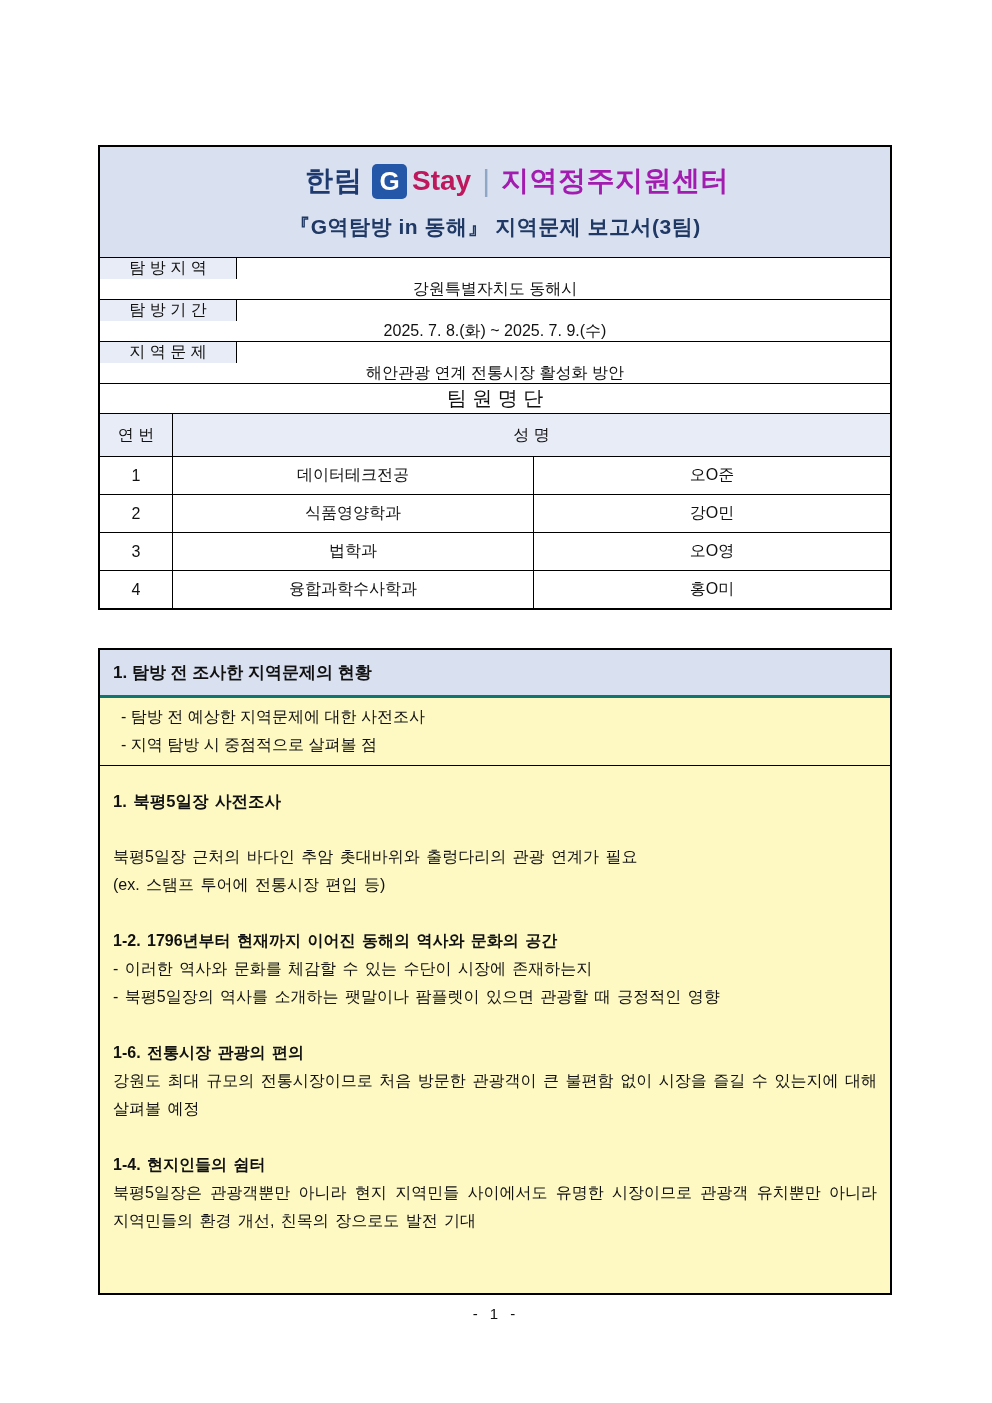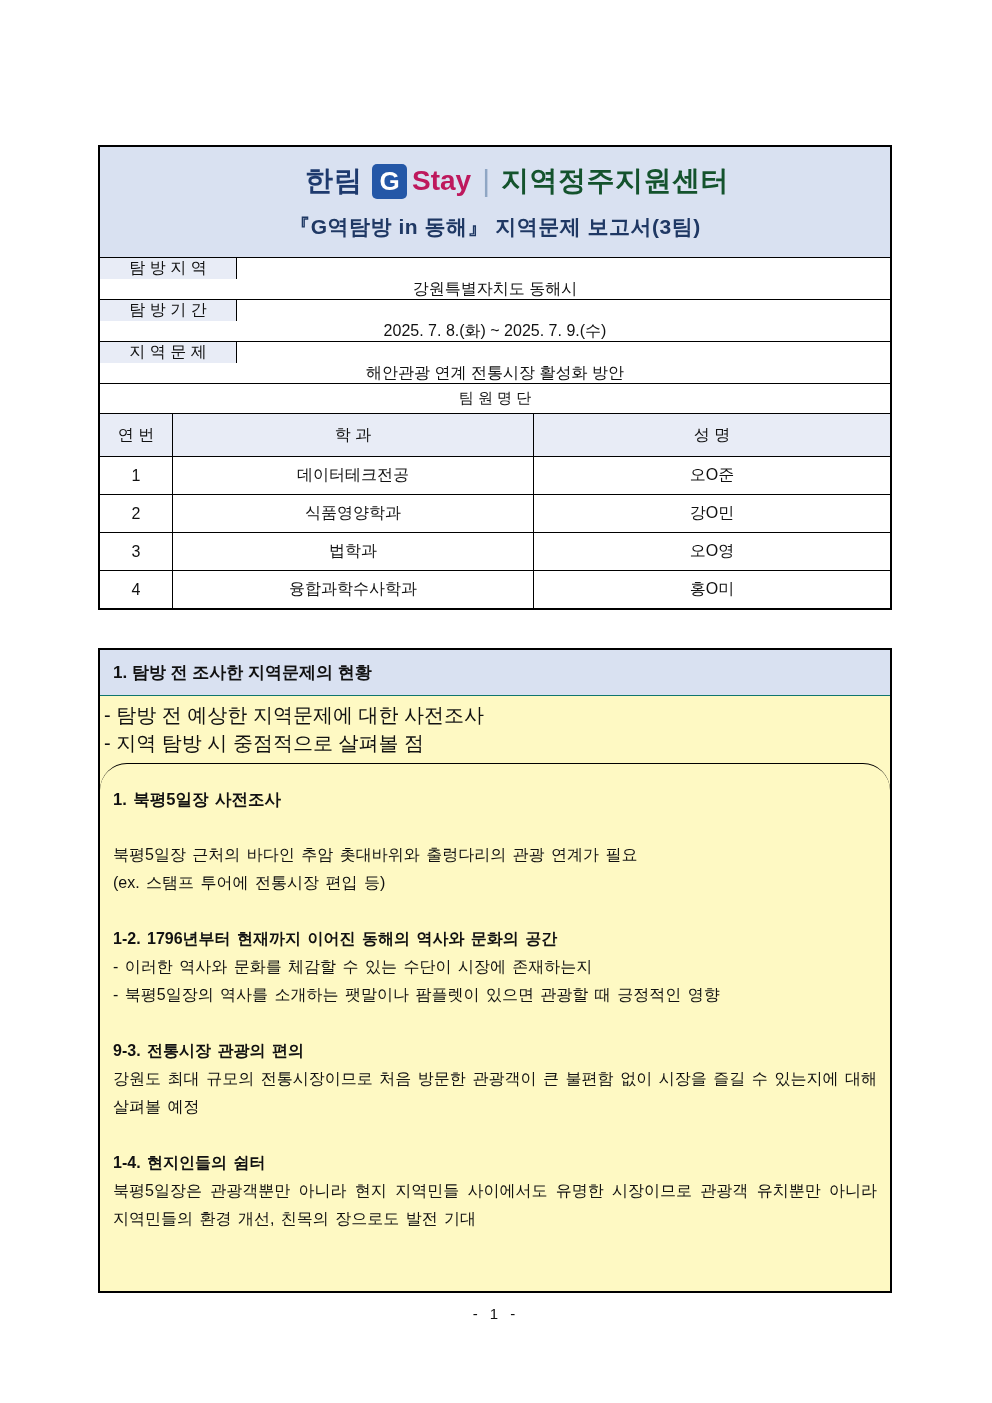--- a/index.html
+++ b/index.html
@@ -48,21 +48,21 @@
     justify-content: center;
     width: 35px; height: 35px;
     background: #2457a7;
     border-radius: 5px;
     color: #ffffff;
     font-size: 26px;
     font-weight: bold;
   }
   .logo-stay { color: #be185d; margin-left: -4px; }
   .logo-sep { color: #8fa6c4; font-weight: 300; font-size: 30px; padding: 0 2px; }
-  .logo-center { color: #14532d; letter-spacing: 0.5px; }
+  .logo-center { color: #a21caf; letter-spacing: 0.5px; }
   .doc-title {
     color: #1f3864;
     font-weight: bold;
     font-size: 21px;
     letter-spacing: 0.5px;
     text-align: center;
   }
   .info-row { display: flex; border-top: 1px solid #000; height: 42px; flex-direction: column; }
   .info-label {
     width: 137px;
@@ -73,21 +73,21 @@
   }
   .info-value {
     flex: 1;
     display: flex; align-items: center; justify-content: center;
     font-size: 16px;
   }
   .team-title-row {
     border-top: 1px solid #000;
     height: 30px;
     display: flex; align-items: center; justify-content: center;
-    font-size: 15px;
+    font-size: 20px;
     background: #fff;
   }
   .team-row { display: flex; border-top: 1px solid #000; }
   .team-row.head { height: 43px; background: #e8ecf6; }
   .team-row.member { height: 38px; background: #fff; }
   .cell { display: flex; align-items: center; justify-content: center; font-size: 16px; }
   .c-no   { width: 73px;  border-right: 1px solid #000; }
   .c-dept { width: 361px; border-right: 1px solid #000; }
   .c-name { flex: 1; }
 
@@ -101,33 +101,32 @@
   }
   .sec-hdr {
     height: 45px;
     background: #d9e1f1;
     display: flex; align-items: center;
     padding-left: 13px;
     font-weight: bold;
     font-size: 17px;
   }
   .sec-bullets {
-    border-top: 1px solid #0f766e;
-    padding: 5px 4px 6px;
-    font-size: 20px;
+    border-top: 3px solid #0f766e;
+    padding: 5px 21px 6px;
+    font-size: 16px;
     line-height: 28px;
   }
   .sec-body {
     border-top: 1px solid #000;
     height: 528px;
     padding: 21px 13px 0 13px;
     font-size: 16px;
     line-height: 28px;
     word-spacing: 2px;
-    border-radius: 27px;
   }
   .body-heading { font-weight: bold; font-size: 16.5px; }
   .blank-line { height: 28px; }
   .sub-title { font-weight: bold; }
   .sub-line { }
   .justify-wrap {
     text-align: justify;
     word-break: break-all;
   }
 
@@ -169,21 +168,20 @@
     </div>
     <div class="info-row">
       <div class="info-label">지 역 문 제</div>
       <div class="info-value">해안관광 연계 전통시장 활성화 방안</div>
     </div>
 
     <div class="team-title-row">팀 원   명 단</div>
 
     <div class="team-row head">
       <div class="cell c-no">연 번</div>
-      <div class="cell c-dept">학 과</div>
       <div class="cell c-name">성 명</div>
     </div>
 
     <div class="team-row member">
       <div class="cell c-no">1</div>
       <div class="cell c-dept">데이터테크전공</div>
       <div class="cell c-name">오O준</div>
     </div>
     <div class="team-row member">
       <div class="cell c-no">2</div>
@@ -221,21 +219,21 @@
       <div class="blank-line"></div>
 
       <div>
         <div class="sub-title">1-2. 1796년부터 현재까지 이어진 동해의 역사와 문화의 공간</div>
         <div class="sub-line">- 이러한 역사와 문화를 체감할 수 있는 수단이 시장에 존재하는지</div>
         <div class="sub-line">- 북평5일장의 역사를 소개하는 팻말이나 팜플렛이 있으면 관광할 때 긍정적인 영향</div>
       </div>
       <div class="blank-line"></div>
 
       <div>
-        <div class="sub-title">9-3. 전통시장 관광의 편의</div>
+        <div class="sub-title">1-6. 전통시장 관광의 편의</div>
         <div class="sub-line justify-wrap">강원도 최대 규모의 전통시장이므로 처음 방문한 관광객이 큰 불편함 없이 시장을 즐길 수 있는지에 대해 살펴볼 예정</div>
       </div>
       <div class="blank-line"></div>
 
       <div>
         <div class="sub-title">1-4. 현지인들의 쉼터</div>
         <div class="sub-line justify-wrap">북평5일장은 관광객뿐만 아니라 현지 지역민들 사이에서도 유명한 시장이므로 관광객 유치뿐만 아니라 지역민들의 환경 개선, 친목의 장으로도 발전 기대</div>
       </div>
     </div>
   </div>

